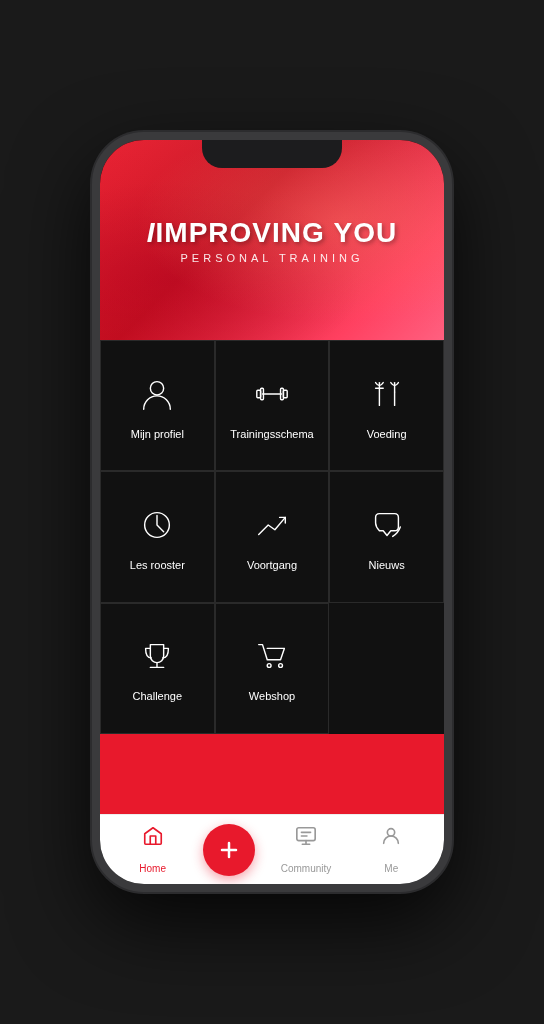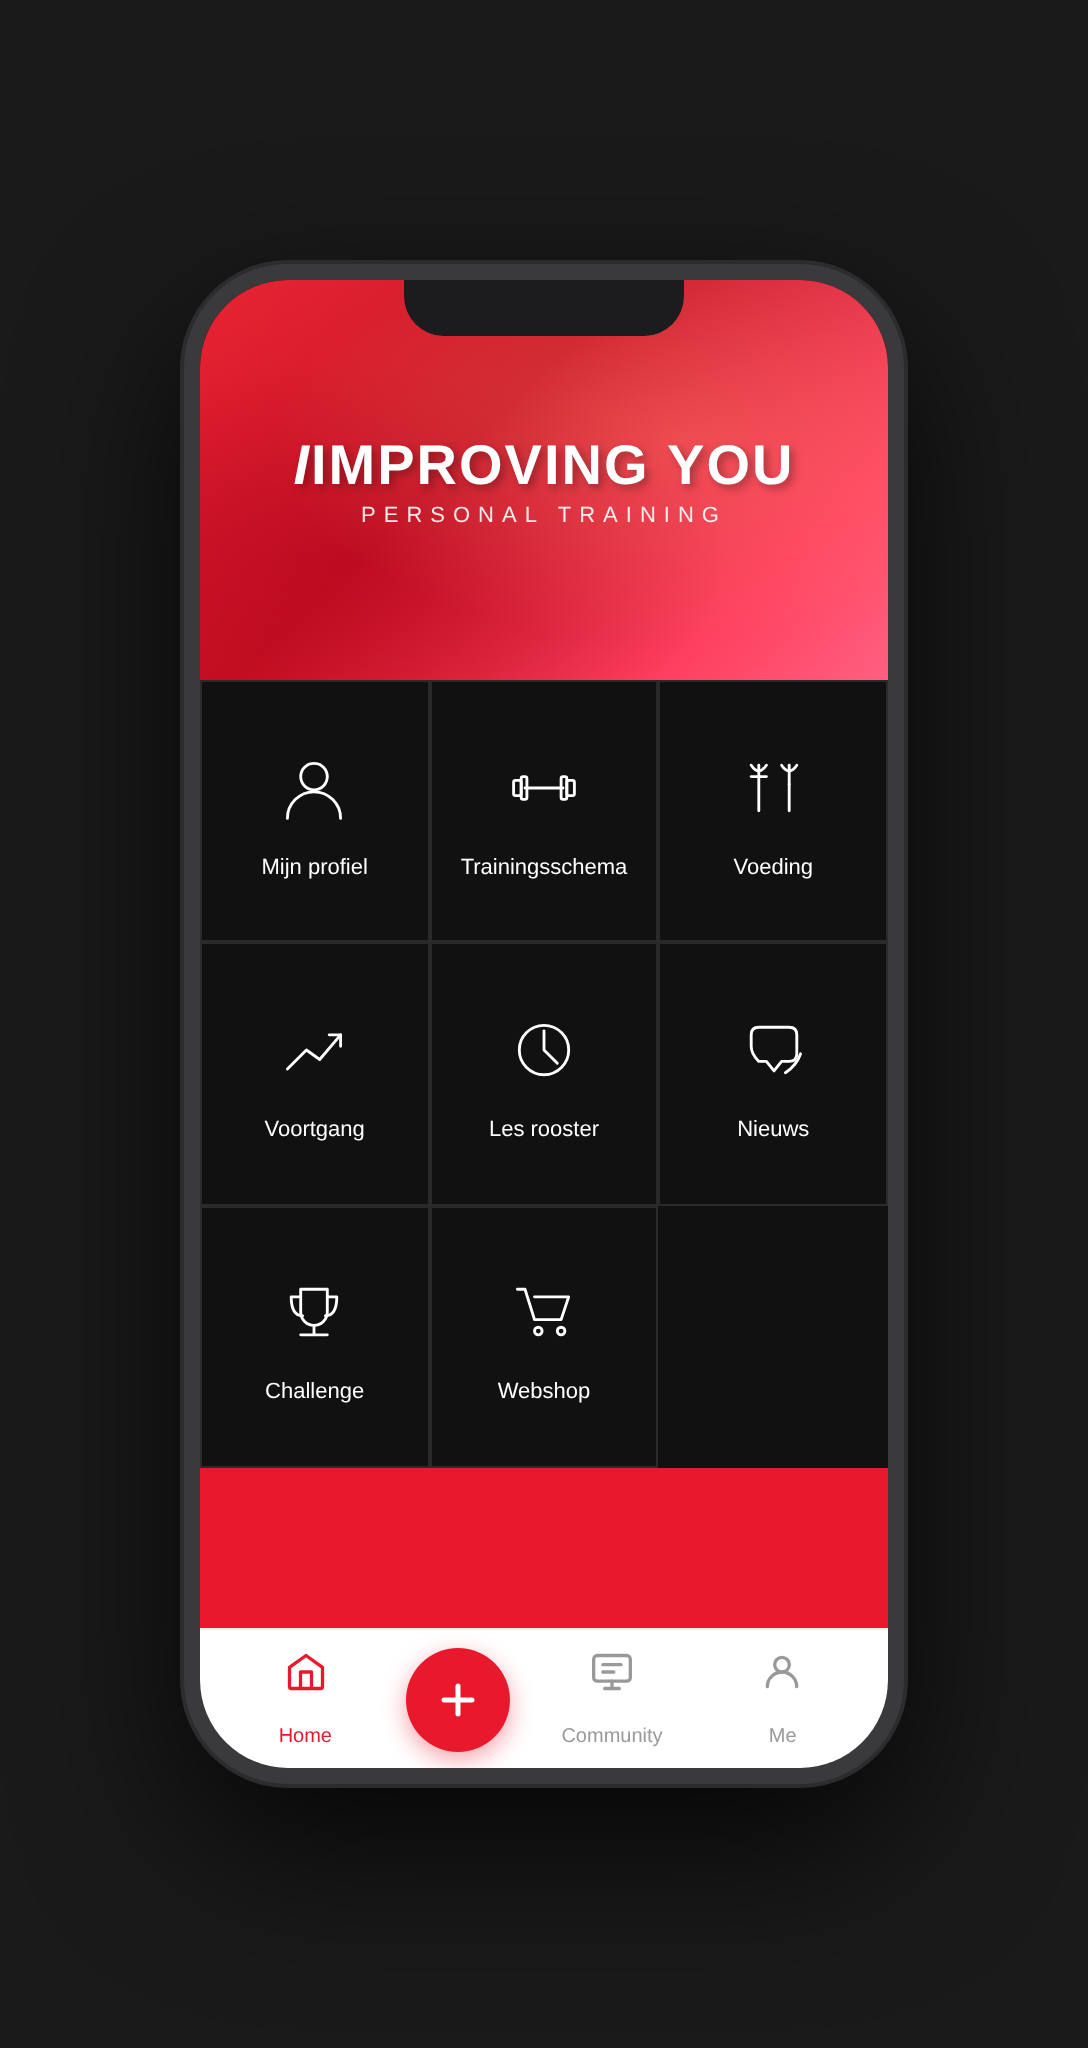--- a/index.html
+++ b/index.html
@@ -296,35 +296,35 @@
               <path d="M24 8 Q28 14 32 8"></path>
               <line x1="28" y1="18" x2="28" y2="32"></line>
             </svg>
           </div>
           <span class="menu-label">Voeding</span>
         </div>
 
         <div class="menu-item">
           <div class="menu-icon">
             <svg viewBox="0 0 40 40">
+              <circle cx="20" cy="20" r="13"></circle>
+              <polyline points="20,10 20,20 27,27"></polyline>
+            </svg>
+          </div>
+          <span class="menu-label">Les rooster</span>
+        </div>
+
+        <div class="menu-item">
+          <div class="menu-icon">
+            <svg viewBox="0 0 40 40">
               <polyline points="6,30 16,20 23,25 34,12"></polyline>
               <polyline points="28,12 34,12 34,18"></polyline>
             </svg>
           </div>
           <span class="menu-label">Voortgang</span>
-        </div>
-
-        <div class="menu-item">
-          <div class="menu-icon">
-            <svg viewBox="0 0 40 40">
-              <circle cx="20" cy="20" r="13"></circle>
-              <polyline points="20,10 20,20 27,27"></polyline>
-            </svg>
-          </div>
-          <span class="menu-label">Les rooster</span>
         </div>
 
         <div class="menu-item">
           <div class="menu-icon">
             <svg viewBox="0 0 40 40">
               <path d="M8 12 Q8 8 12 8 h16 Q32 8 32 12 v10 Q32 26 28 26 h-4 l-4 5 -4-5 H12 Q8 22 8 18 Z"></path>
               <path d="M26 32 Q32 28 34 22"></path>
             </svg>
           </div>
           <span class="menu-label">Nieuws</span>

